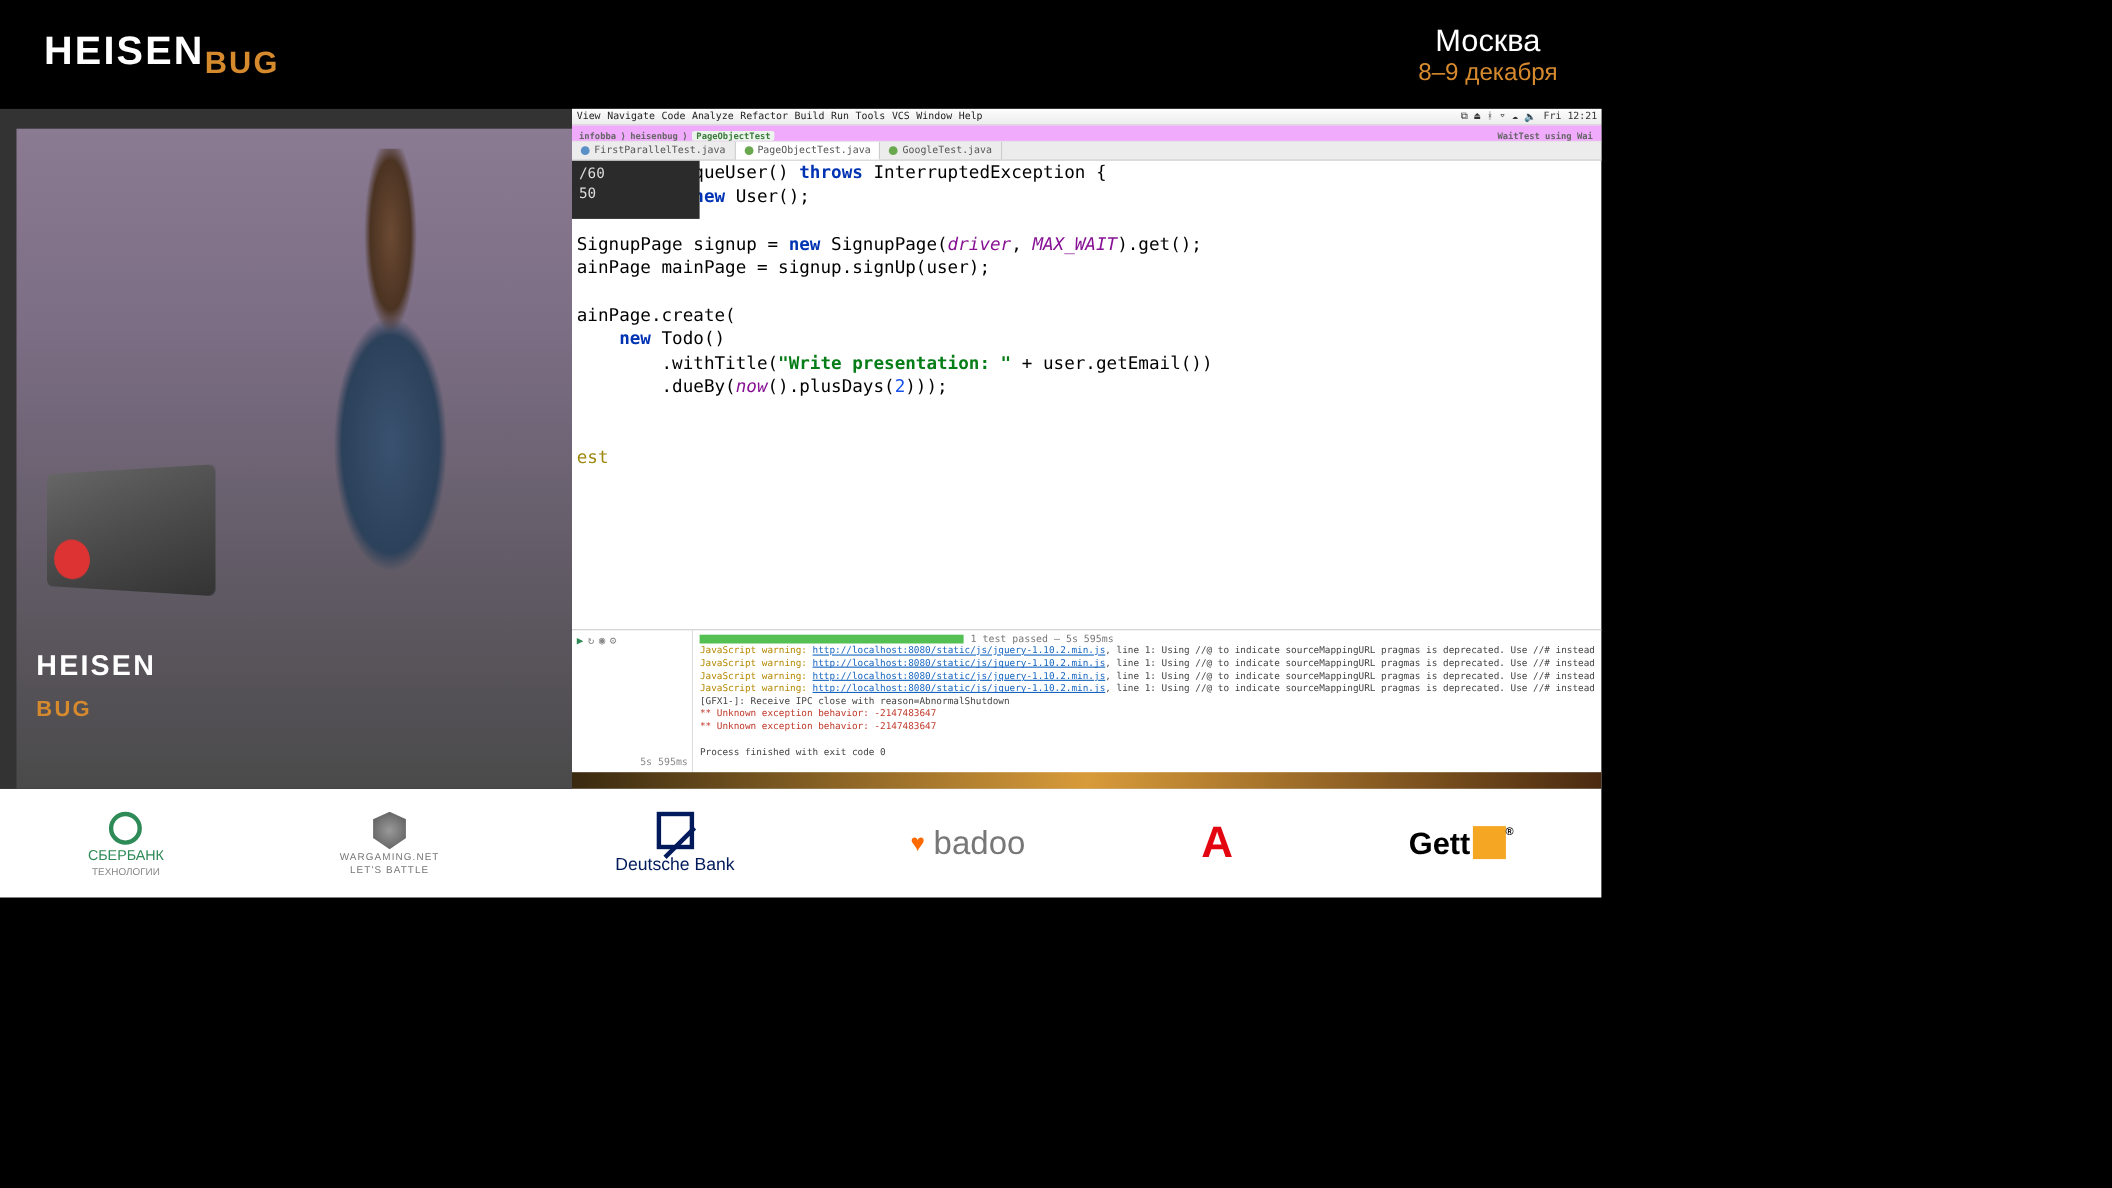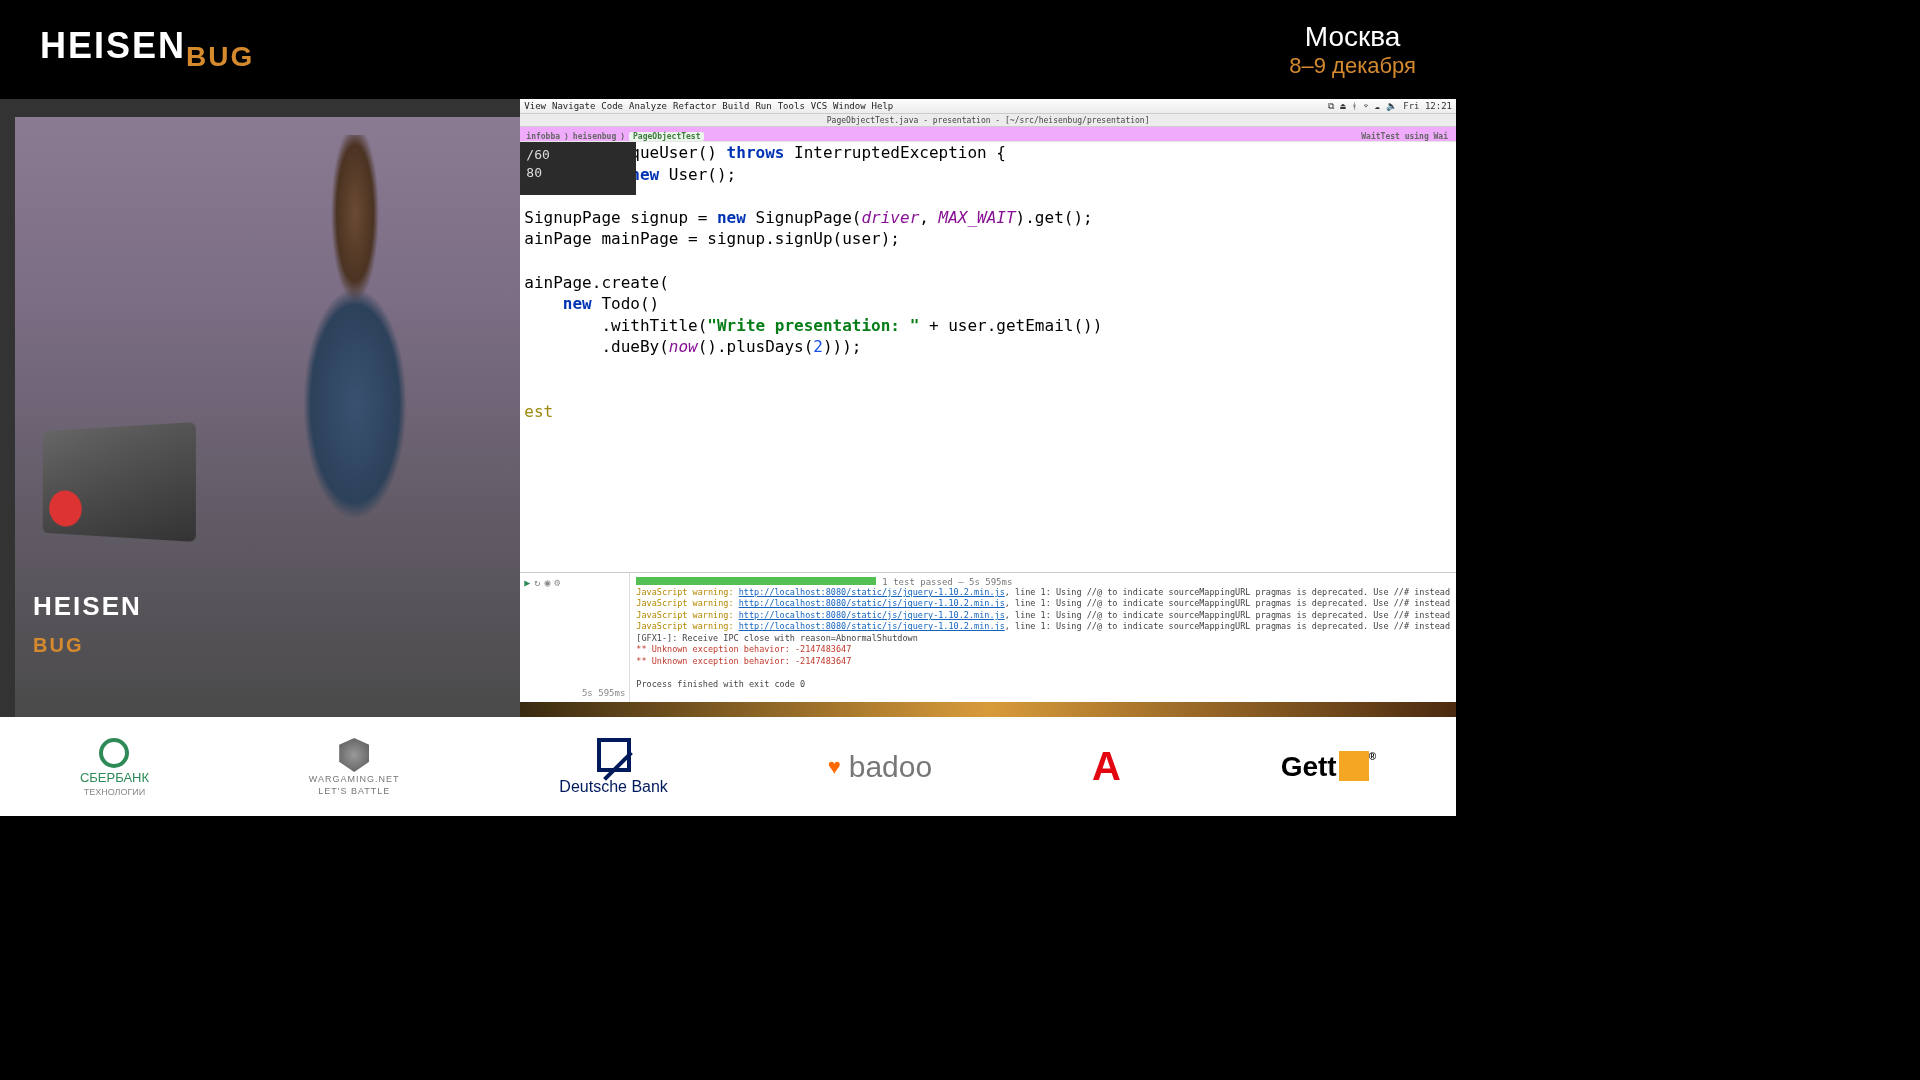--- a/index.html
+++ b/index.html
@@ -116,34 +116,45 @@
       <div class="right">
         <span>⧉</span>
         <span>⏏</span>
         <span>ᚼ</span>
         <span>⌔</span>
         <span>☁</span>
         <span>🔈</span>
         <span>Fri 12:21</span>
       </div>
     </div>
-    <div class="titlebar">
-        <span>PageObjectTest.java - presentation - [~/src/heisenbug/presentation]</span>
-      </div>
     <div class="breadcrumb-row">
       <span>infobba</span> ⟩
       <span>heisenbug</span> ⟩
       <span class="pill">PageObjectTest</span>
       <div class="right"><span>WaitTest using Wai</span></div>
     </div>
+    <div class="tabs">
+      <div class="tab">
+          <span class="dot blue"></span>
+          <span>FirstParallelTest.java</span>
+        </div>
+      <div class="tab active">
+          <span class="dot"></span>
+          <span>PageObjectTest.java</span>
+        </div>
+      <div class="tab">
+          <span class="dot"></span>
+          <span>GoogleTest.java</span>
+        </div>
+    </div>
 
     <div class="editor">
       <div class="overlay-box">
         <div>/60</div>
-        <div>80</div>
+        <div>50</div>
       </div>
       <div class="code">
 <pre><span>ic </span><span class="kw">void</span><span> uniqueUser() </span><span class="kw">throws</span><span> InterruptedException {</span>
 <span>ser user = </span><span class="kw">new</span><span> User();</span>
 
 <span>SignupPage signup = </span><span class="kw">new</span><span> SignupPage(</span><span class="fld">driver</span><span>, </span><span class="fld">MAX_WAIT</span><span>).get();</span>
 <span>ainPage mainPage = signup.signUp(user);</span>
 
 <span>ainPage.create(</span>
 <span>    </span><span class="kw">new</span><span> Todo()</span>

